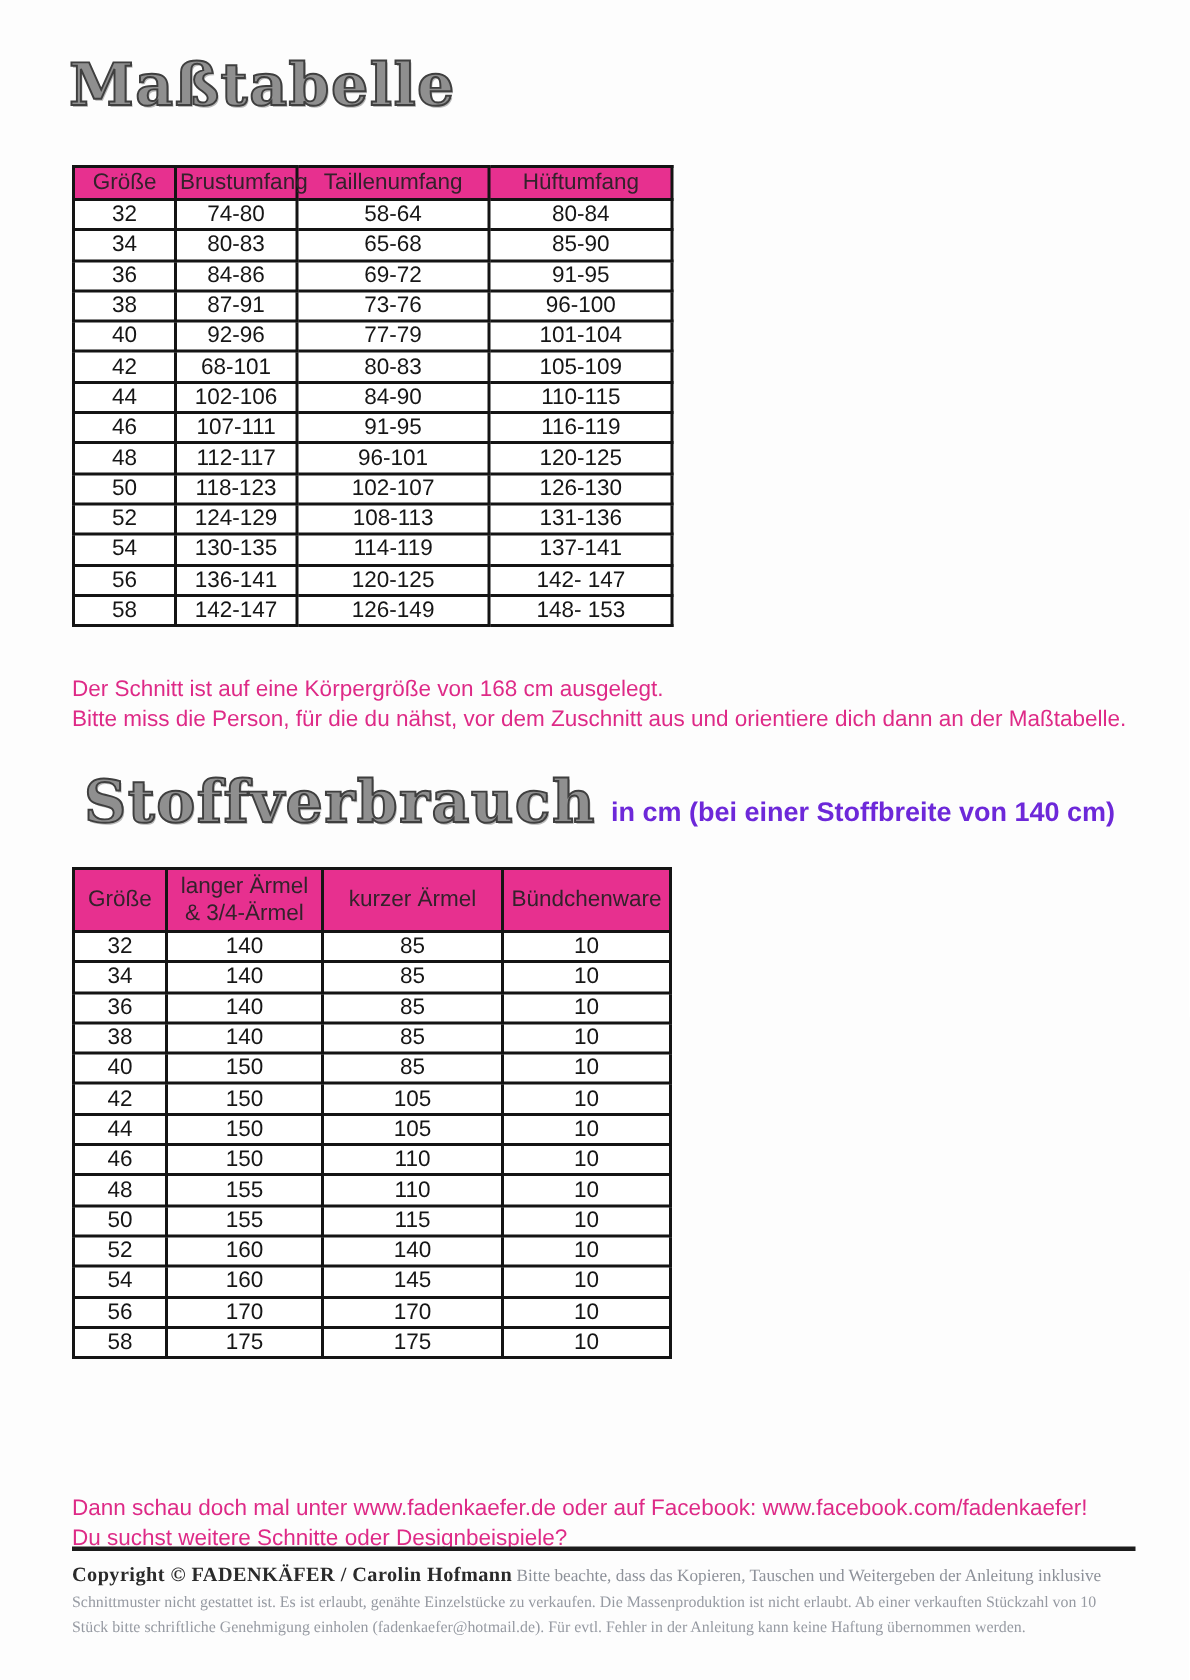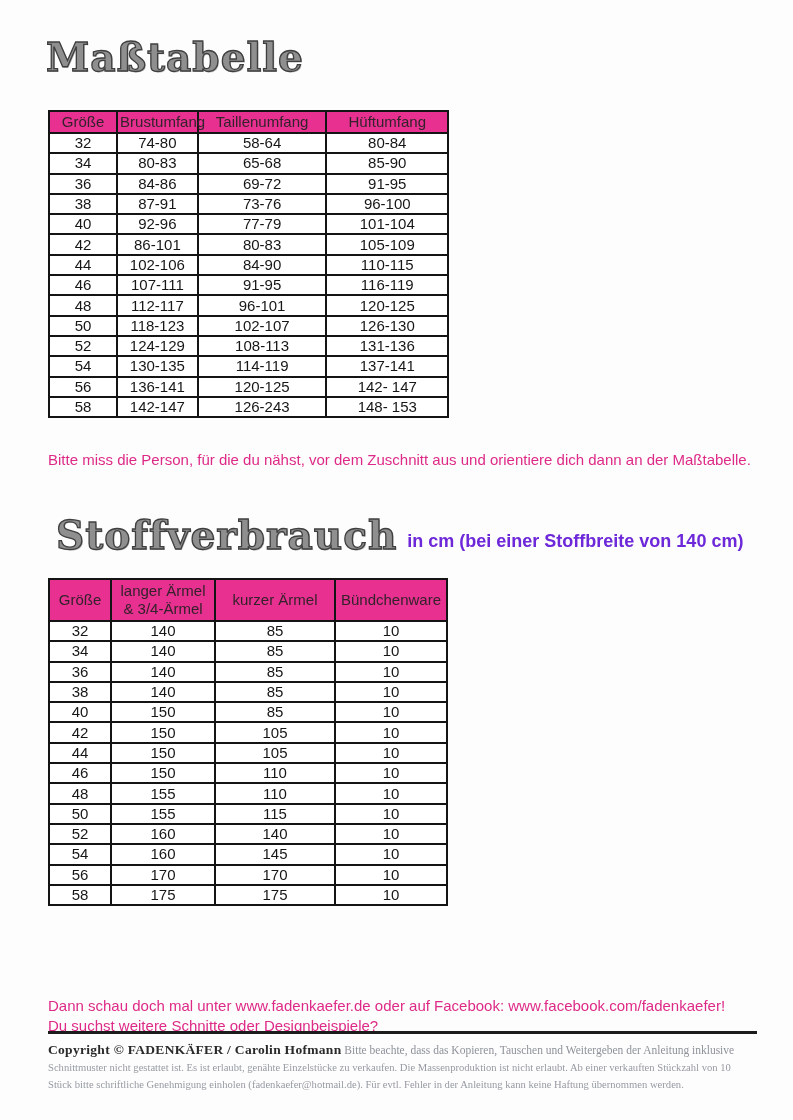--- a/index.html
+++ b/index.html
@@ -152,21 +152,21 @@
           <td>96-100</td>
         </tr>
         <tr>
           <td>40</td>
           <td>92-96</td>
           <td>77-79</td>
           <td>101-104</td>
         </tr>
         <tr>
           <td>42</td>
-          <td>86-101</td>
+          <td>68-101</td>
           <td>80-83</td>
           <td>105-109</td>
         </tr>
         <tr>
           <td>44</td>
           <td>102-106</td>
           <td>84-90</td>
           <td>110-115</td>
         </tr>
         <tr>
@@ -201,27 +201,28 @@
         </tr>
         <tr>
           <td>56</td>
           <td>136-141</td>
           <td>120-125</td>
           <td>142- 147</td>
         </tr>
         <tr>
           <td>58</td>
           <td>142-147</td>
-          <td>126-243</td>
+          <td>126-149</td>
           <td>148- 153</td>
         </tr>
       </tbody>
   </table>
 
   <div class="pink-note note-measure">
+    <div>Der Schnitt ist auf eine Körpergröße von 168 cm ausgelegt.</div>
     <div>Bitte miss die Person, für die du nähst, vor dem Zuschnitt aus und orientiere dich dann an der Maßtabelle.</div>
   </div>
 
   <div class="title2-row">
     <div class="fancy-title">Stoffverbrauch</div>
     <div class="title2-suffix">in cm (bei einer Stoffbreite von 140 cm)</div>
   </div>
 
   <table class="meas" id="fabric-table">
     <thead>

